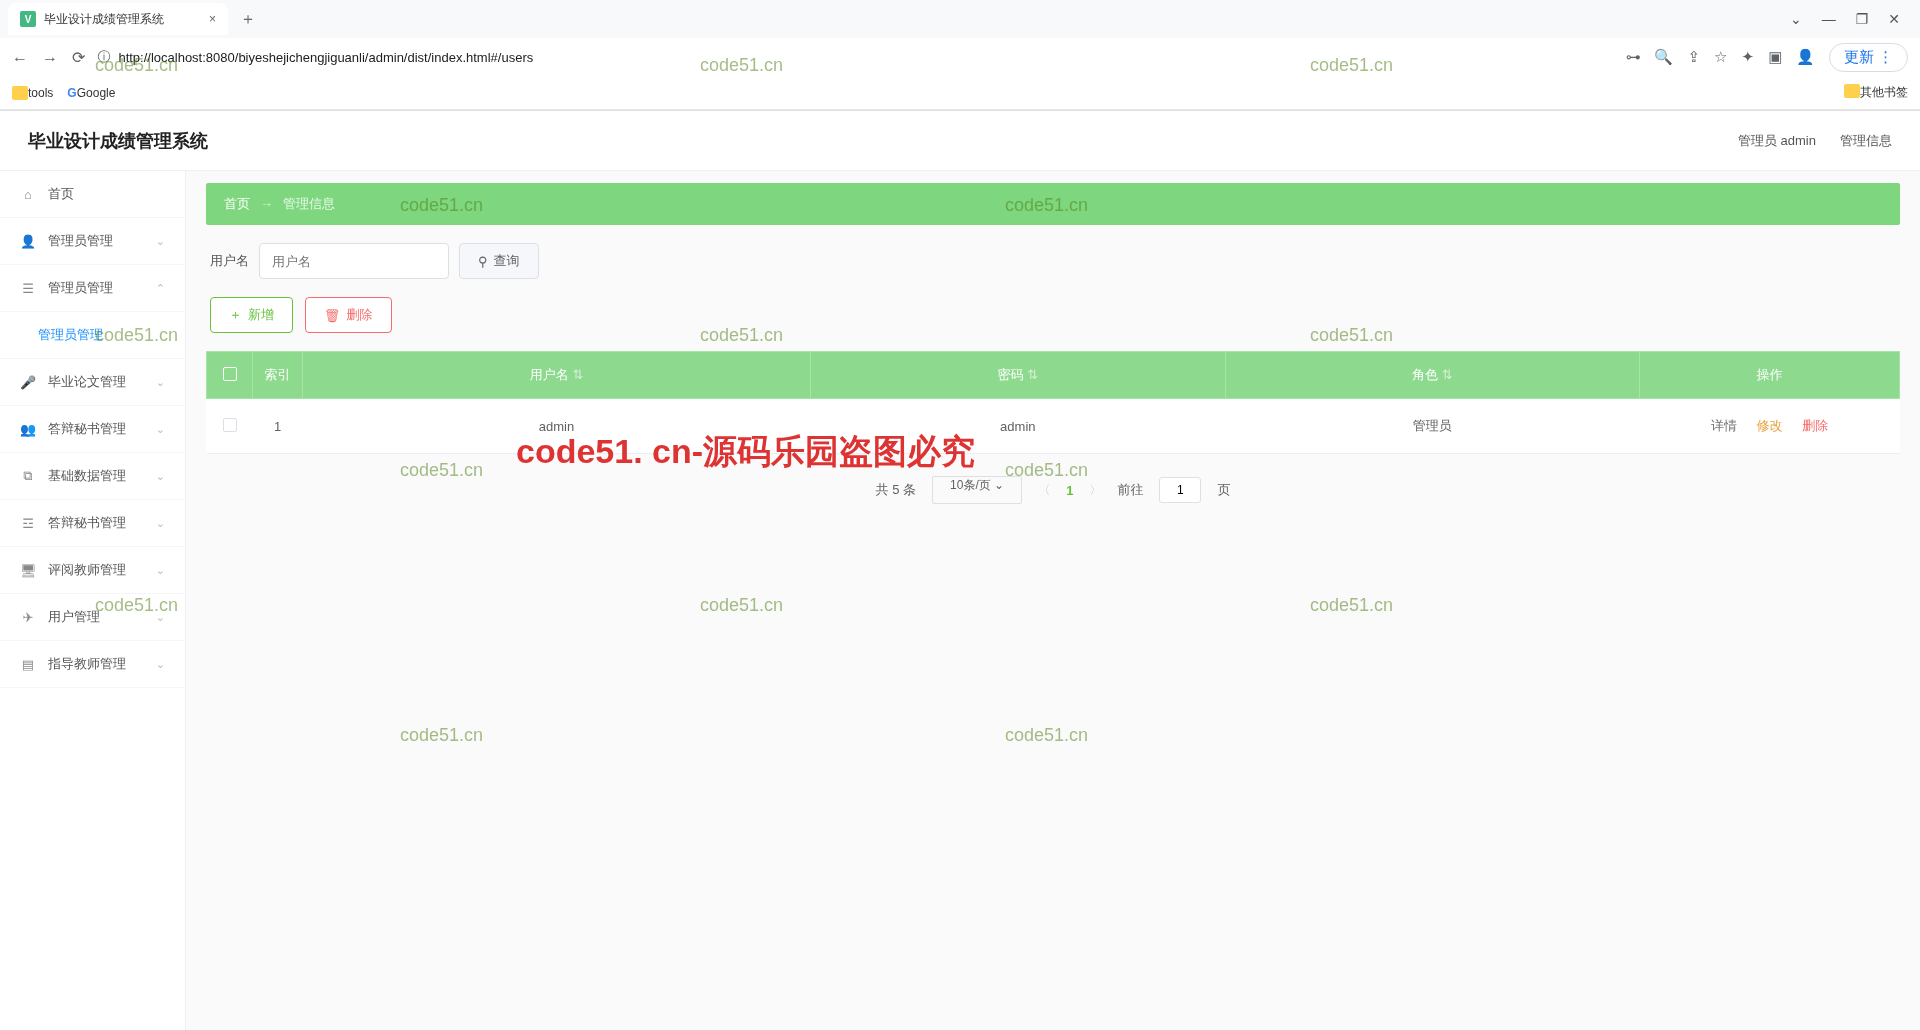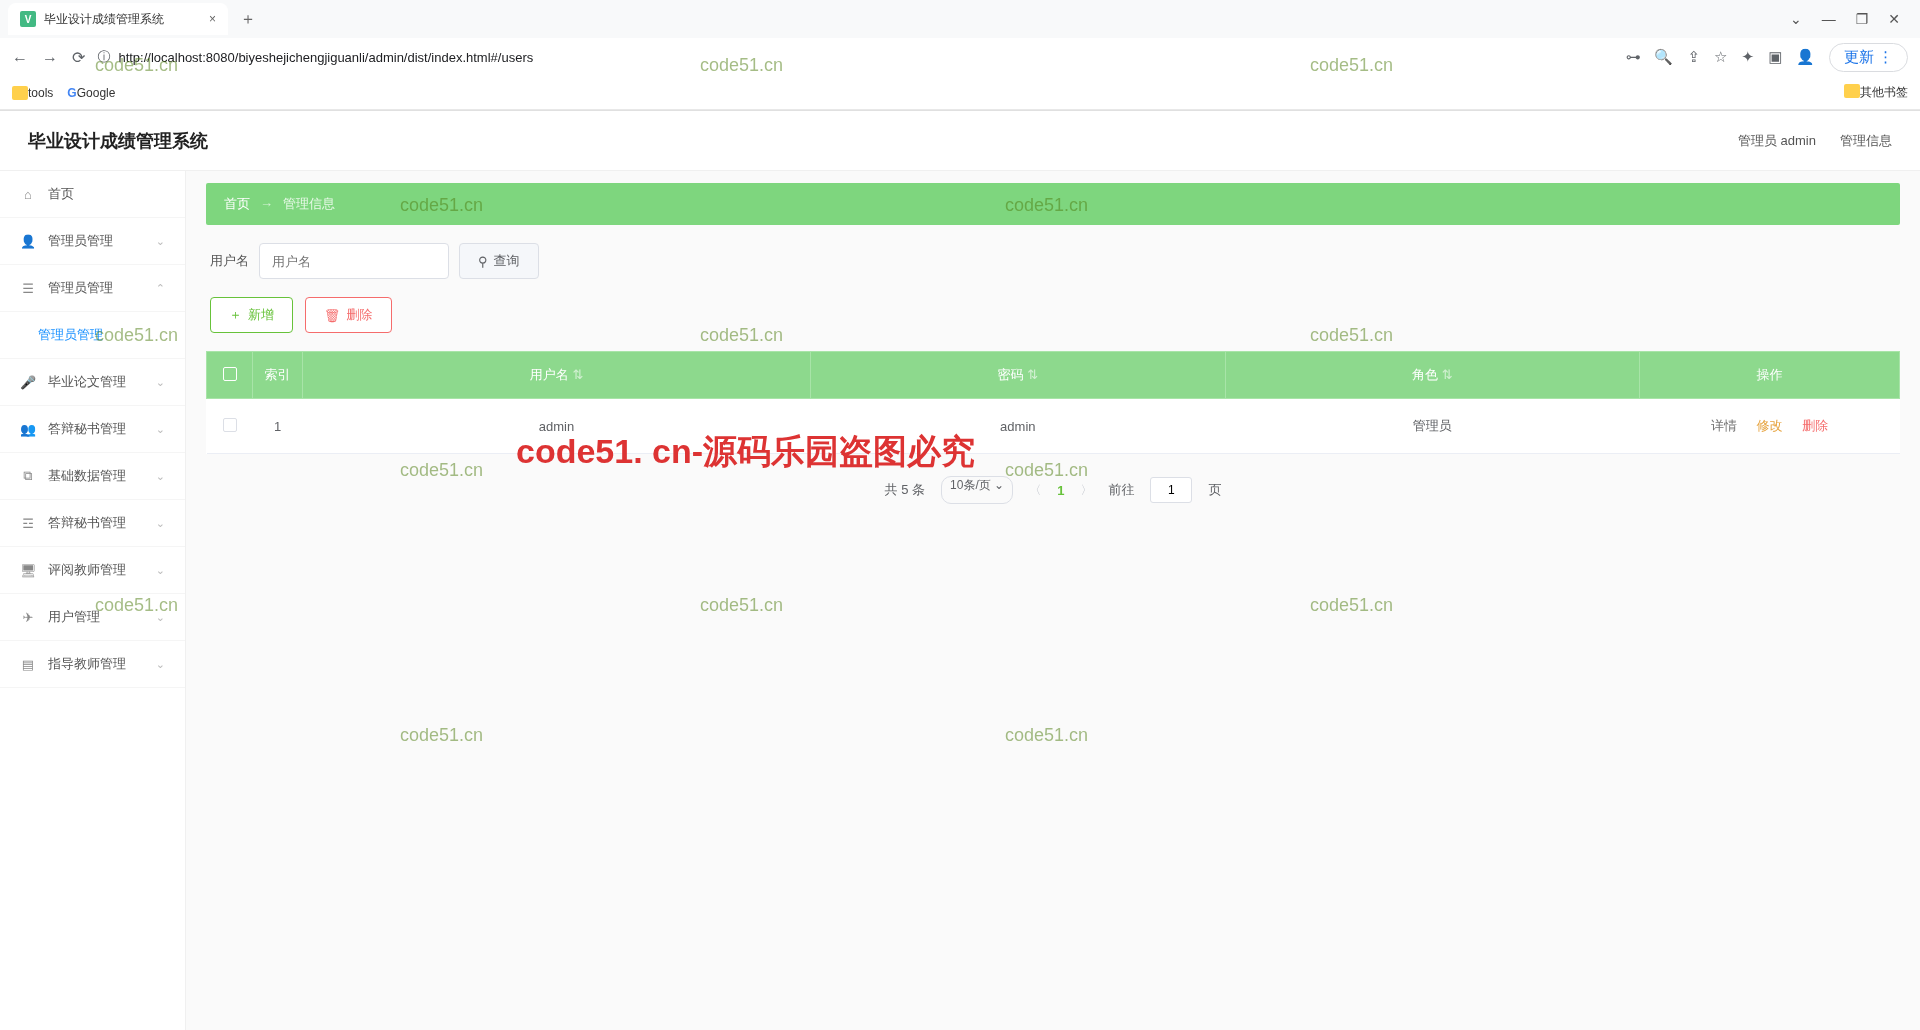--- a/index.html
+++ b/index.html
@@ -65,21 +65,21 @@
 .table td{padding:18px 8px;text-align:center;font-size:13px;border-bottom:1px solid #ebeef5;color:#606266}
 .checkbox{width:14px;height:14px;border:1px solid #dcdfe6;border-radius:2px;display:inline-block;cursor:pointer}
 .checkbox.head{border-color:#fff}
 .op-link{cursor:pointer;margin:0 8px}
 .op-detail{color:#737373}
 .op-edit{color:#e6a23c}
 .op-delete{color:#f56c6c}
 
 
 .pagination{display:flex;align-items:center;justify-content:center;gap:16px;margin-top:22px;font-size:13px;color:#606266}
-.page-select{height:28px;border:1px solid #dcdfe6;border-radius:10px;padding:0 8px;font-size:12px;cursor:pointer}
+.page-select{height:28px;border:1px solid #dcdfe6;border-radius:2px;padding:0 17px;font-size:12px;cursor:pointer}
 .pg-nav{color:#c0c4cc;cursor:pointer;font-size:12px}
 .pg-num{color:#67c23a;font-weight:bold;cursor:pointer}
 .pg-input{width:42px;height:26px;border:1px solid #dcdfe6;border-radius:3px;text-align:center;font-size:12px}
 
 
 .wm{position:absolute;color:#4d7c0f;font-size:18px;opacity:.5;pointer-events:none;z-index:5}
 .wm-big{position:absolute;color:#d33;font-size:34px;font-weight:bold;z-index:6;pointer-events:none}
 </style>
 </head>
 <body>

